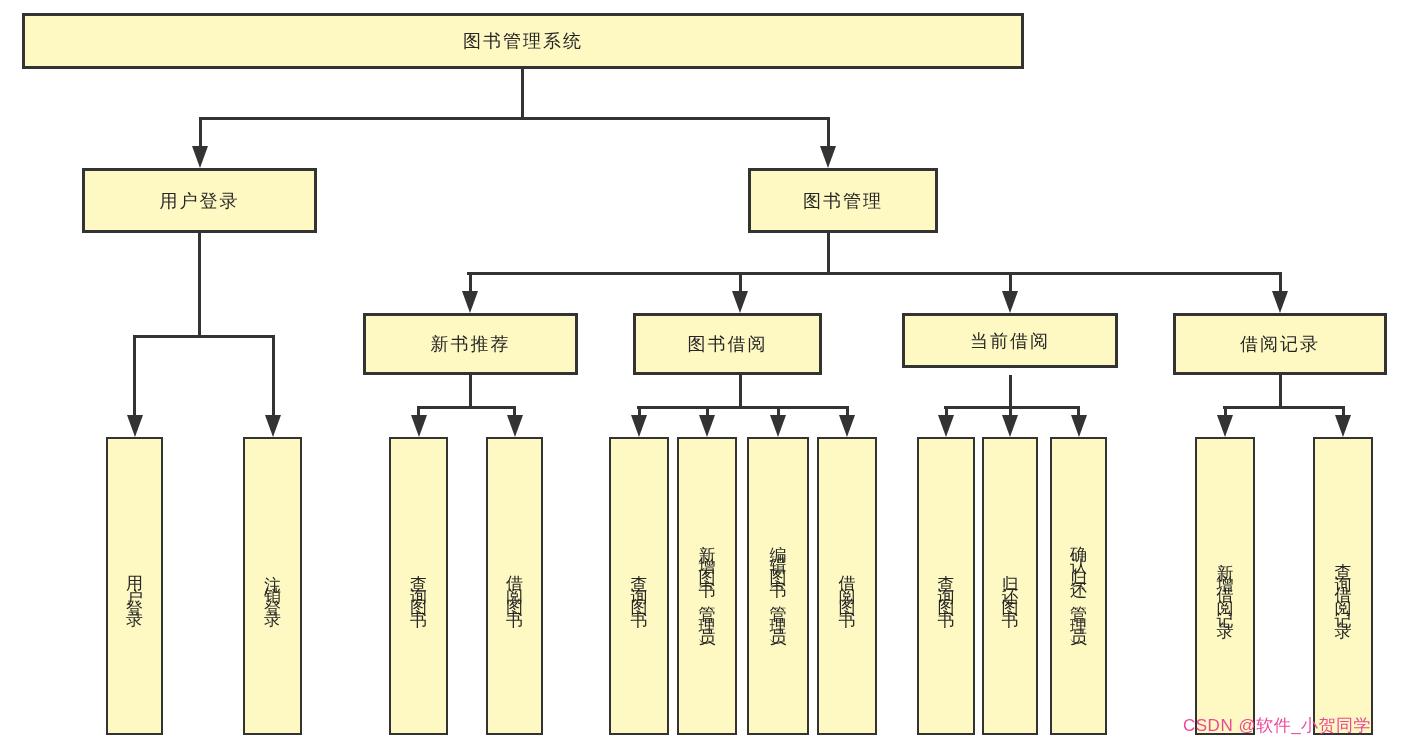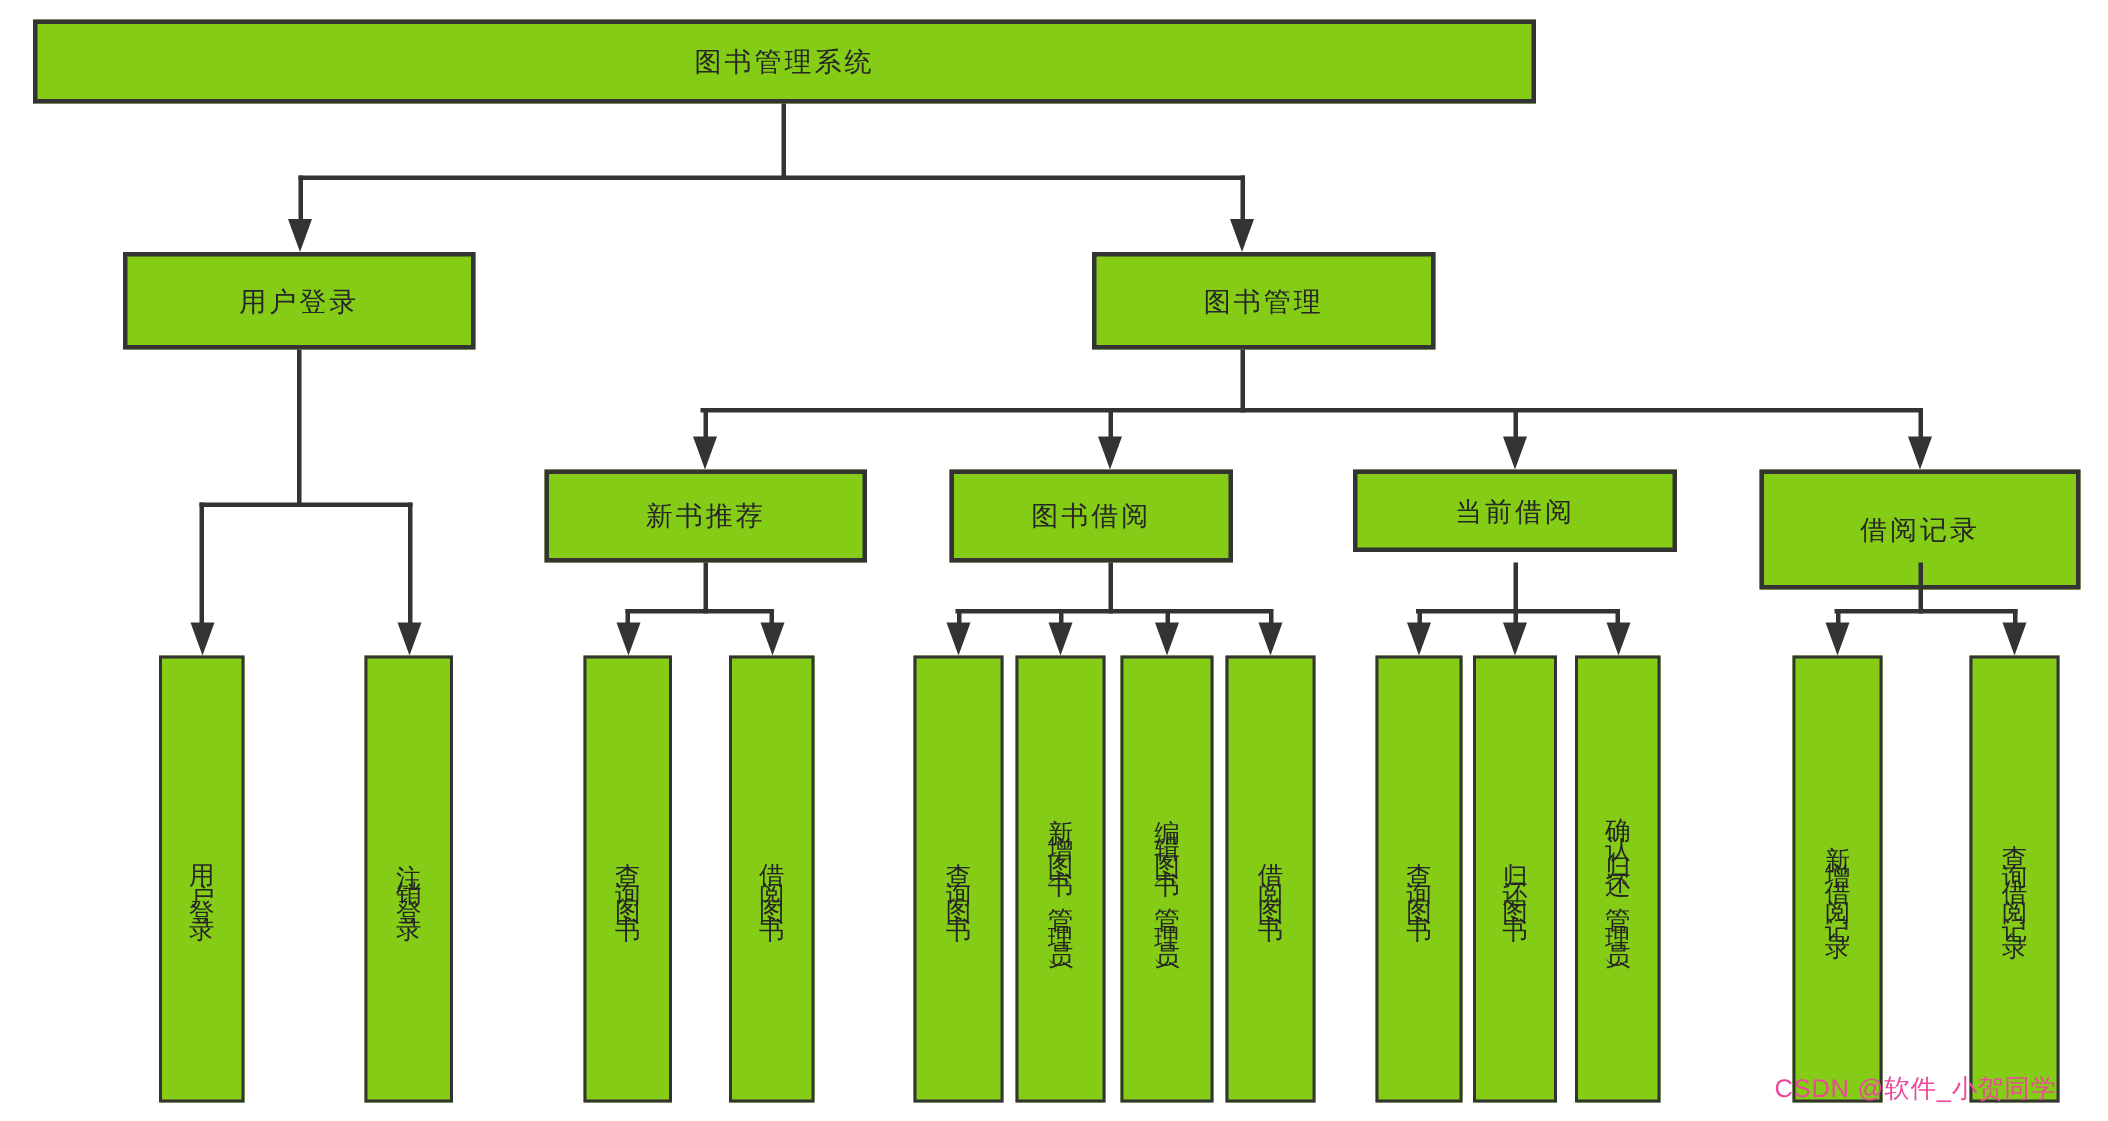--- a/index.html
+++ b/index.html
@@ -13,21 +13,21 @@
     width: 1405px;
     height: 747px;
     background: #ffffff;
     overflow: hidden;
   }
   
   .box {
     position: absolute;
     box-sizing: border-box;
     border: 3px solid #333333;
-    background: #84cc16;
+    background: #fef9c3;
     display: flex;
     align-items: center;
     justify-content: center;
     color: #262626;
   }
   .box.h span {
     font-size: 18px;
     letter-spacing: 2px;
     white-space: nowrap;
   }
@@ -76,21 +76,21 @@
   <div class="vl" style="left:521px; top:69px; height:51px;"></div>
   <div class="hl" style="left:199px; top:117px; width:631px;"></div>
   <div class="vl" style="left:199px; top:117px; height:32px;"></div>
   <div class="ah" style="left:192px; top:146px;"></div>
   <div class="vl" style="left:827px; top:117px; height:32px;"></div>
   <div class="ah" style="left:820px; top:146px;"></div>
 
   <div class="box h" style="left:82px; top:168px; width:235px; height:65px;">
     <span>用户登录</span>
   </div>
-  <div class="box h" style="left:728px; top:168px; width:229px; height:65px;">
+  <div class="box h" style="left:748px; top:168px; width:190px; height:65px;">
     <span>图书管理</span>
   </div>
 
   <div class="vl" style="left:198px; top:233px; height:104px;"></div>
   <div class="hl" style="left:133px; top:335px; width:142px;"></div>
   <div class="vl" style="left:133px; top:335px; height:82px;"></div>
   <div class="ah" style="left:127px; top:415px;"></div>
   <div class="vl" style="left:272px; top:335px; height:82px;"></div>
   <div class="ah" style="left:265px; top:415px;"></div>
 
@@ -107,21 +107,21 @@
 
   <div class="box h" style="left:363px; top:313px; width:215px; height:62px;">
     <span>新书推荐</span>
   </div>
   <div class="box h" style="left:633px; top:313px; width:189px; height:62px;">
     <span>图书借阅</span>
   </div>
   <div class="box h" style="left:902px; top:313px; width:216px; height:55px;">
     <span>当前借阅</span>
   </div>
-  <div class="box h" style="left:1173px; top:313px; width:214px; height:80px;">
+  <div class="box h" style="left:1173px; top:313px; width:214px; height:62px;">
     <span>借阅记录</span>
   </div>
 
   <div class="vl" style="left:469px; top:375px; height:34px;"></div>
   <div class="hl" style="left:417px; top:406px; width:99px;"></div>
   <div class="vl" style="left:417px; top:406px; height:11px;"></div>
   <div class="ah" style="left:411px; top:415px;"></div>
   <div class="vl" style="left:513px; top:406px; height:11px;"></div>
   <div class="ah" style="left:507px; top:415px;"></div>
 

